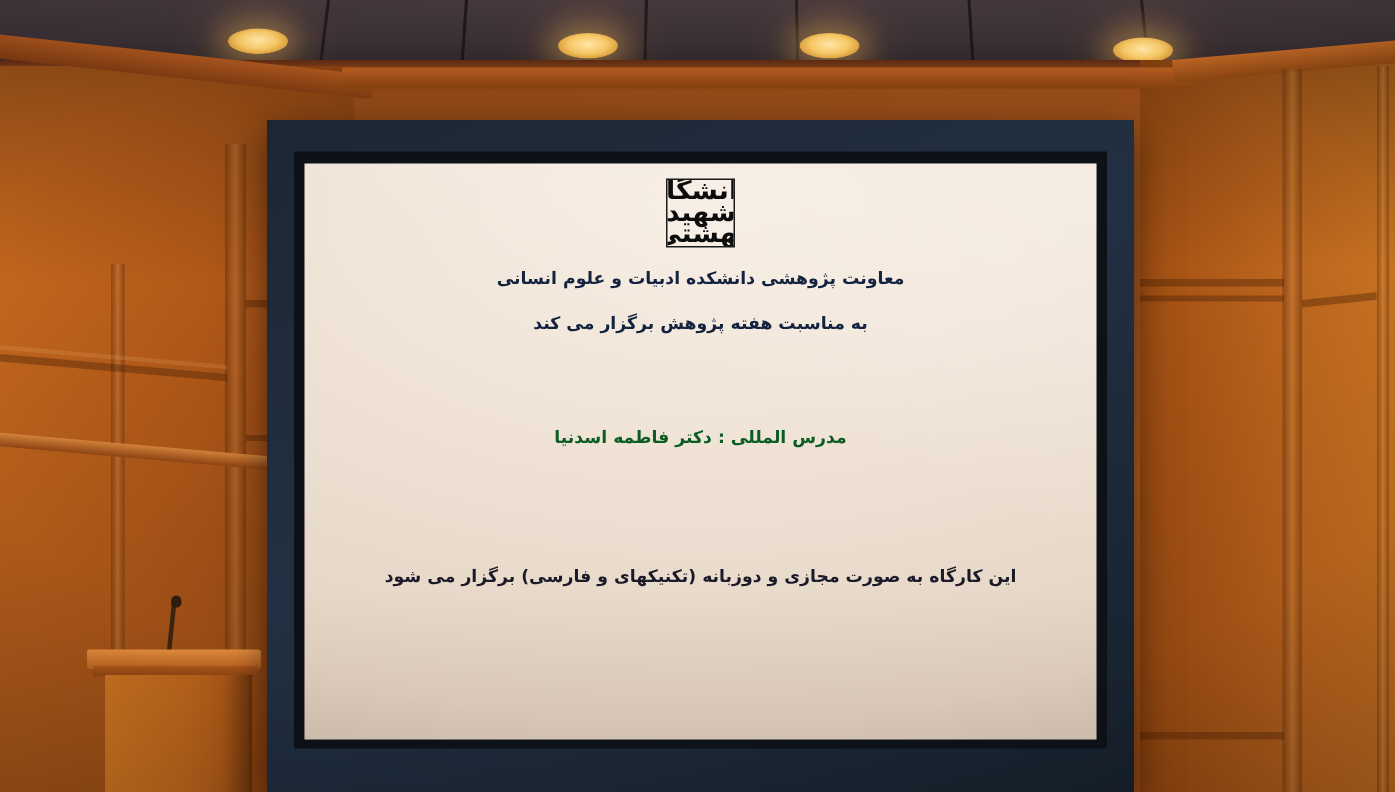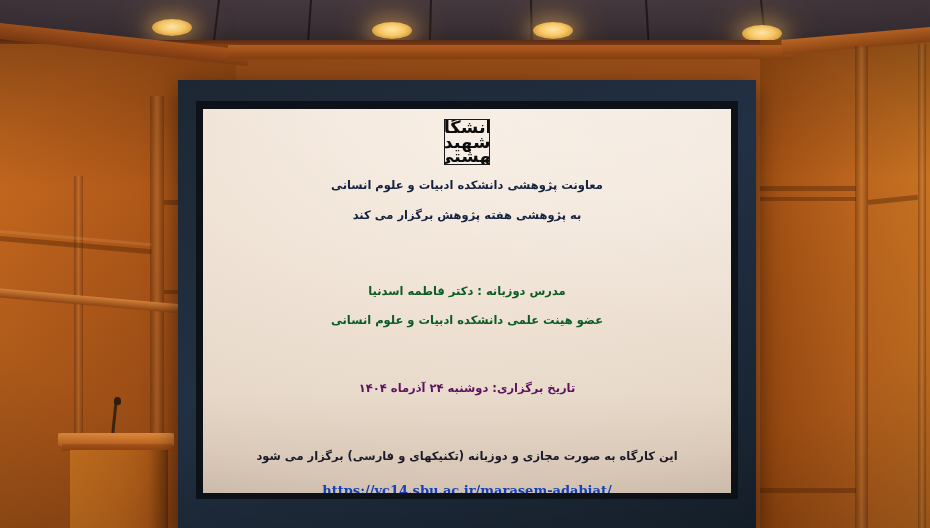--- a/index.html
+++ b/index.html
@@ -253,37 +253,34 @@
   <div class="screen">
     <div class="poster">
 
       <div class="logo">
         <div class="glyph">دانشگاه
 شهید
 بهشتی</div>
       </div>
 
       <p class="ln l-navy">معاونت پژوهشی دانشکده ادبیات و علوم انسانی</p>
-      <p class="ln l-navy">به پژوهشی هفته پژوهش برگزار می کند</p>
+      <p class="ln l-navy">به مناسبت هفته پژوهش برگزار می کند</p>
 
       <div class="gap-md"></div>
 
 
       <div class="gap-sm"></div>
 
-      <p class="ln l-green">مدرس دوزبانه : دکتر فاطمه اسدنیا</p>
-      <p class="ln l-green">عضو هینت علمی دانشکده ادبیات و علوم انسانی</p>
+      <p class="ln l-green">مدرس المللی : دکتر فاطمه اسدنیا</p>
 
       <div class="gap-lg"></div>
 
-      <p class="ln l-purple">تاریخ برگزاری: دوشنبه ۲۴ آذرماه ۱۴۰۴</p>
 
       <div class="gap-lg"></div>
 
       <p class="ln l-dark">این کارگاه به صورت مجازی و دوزبانه (تکنیکهای و فارسی) برگزار می شود</p>
-      <a class="url" href="#">https://vc14.sbu.ac.ir/marasem-adabiat/</a>
 
     </div>
     <div class="screen-glare"></div>
   </div>
 
   <div class="vignette"></div>
 </div>
 
 </body></html>

